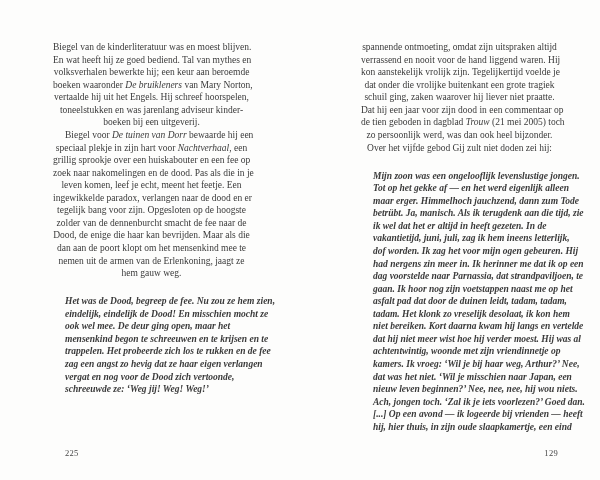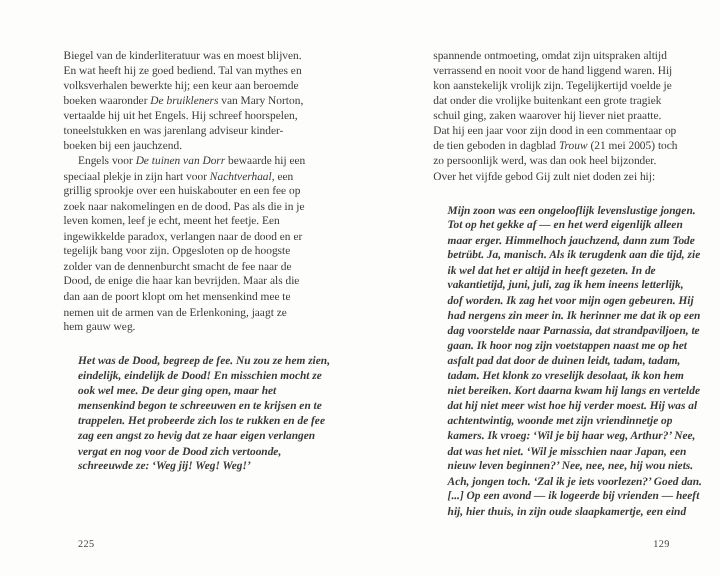--- a/index.html
+++ b/index.html
@@ -21,20 +21,21 @@
     width: 197px;
     height: 430px;
     font-size: 9.5px;
     line-height: 12.57px;
   }
   .page-left  { left: 53px; }
   .page-right { left: 361px; }
   .body-par {
     margin: 0;
     white-space: pre;
+    text-align: center;
   }
   .first-line-indent {
     text-indent: 12px;
   }
   .block-quote {
     margin: 15.5px 0 15px 12px;
     font-style: italic;
     white-space: pre;
     font-weight: bold;
   }
@@ -53,22 +54,22 @@
 </head>
 <body>
 
 <section class="page page-left">
   <p class="body-par"><span>Biegel van de kinderliteratuur was en moest blijven.
 En wat heeft hij ze goed bediend. Tal van mythes en
 volksverhalen bewerkte hij; een keur aan beroemde
 boeken waaronder </span><span class="it">De bruikleners</span><span> van Mary Norton,
 vertaalde hij uit het Engels. Hij schreef hoorspelen,
 toneelstukken en was jarenlang adviseur kinder-
-boeken bij een jauchzend.</span></p>
-  <p class="body-par first-line-indent"><span>Engels voor </span><span class="it">De tuinen van Dorr</span><span> bewaarde hij een
+boeken bij een uitgeverij.</span></p>
+  <p class="body-par first-line-indent"><span>Biegel voor </span><span class="it">De tuinen van Dorr</span><span> bewaarde hij een
 speciaal plekje in zijn hart voor </span><span class="it">Nachtverhaal</span><span>, een
 grillig sprookje over een huiskabouter en een fee op
 zoek naar nakomelingen en de dood. Pas als die in je
 leven komen, leef je echt, meent het feetje. Een
 ingewikkelde paradox, verlangen naar de dood en er
 tegelijk bang voor zijn. Opgesloten op de hoogste
 zolder van de dennenburcht smacht de fee naar de
 Dood, de enige die haar kan bevrijden. Maar als die
 dan aan de poort klopt om het mensenkind mee te
 nemen uit de armen van de Erlenkoning, jaagt ze

